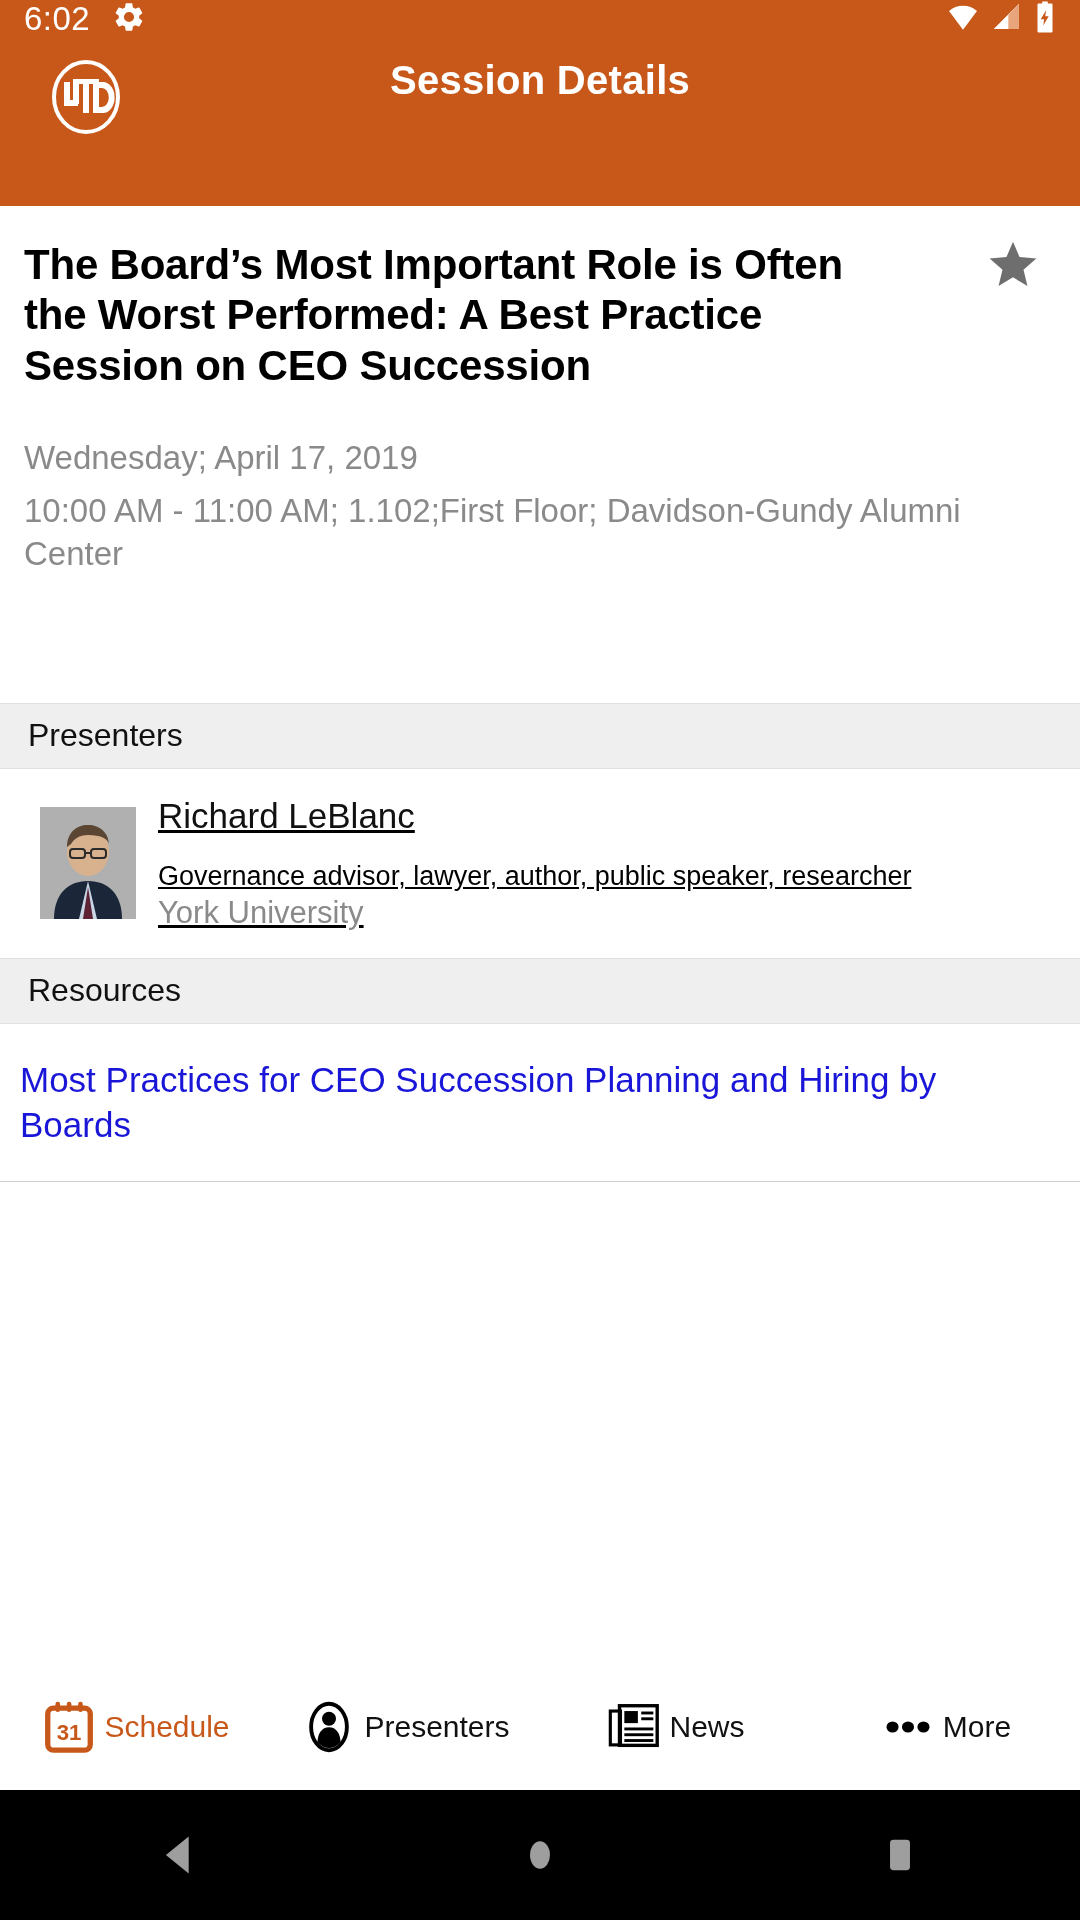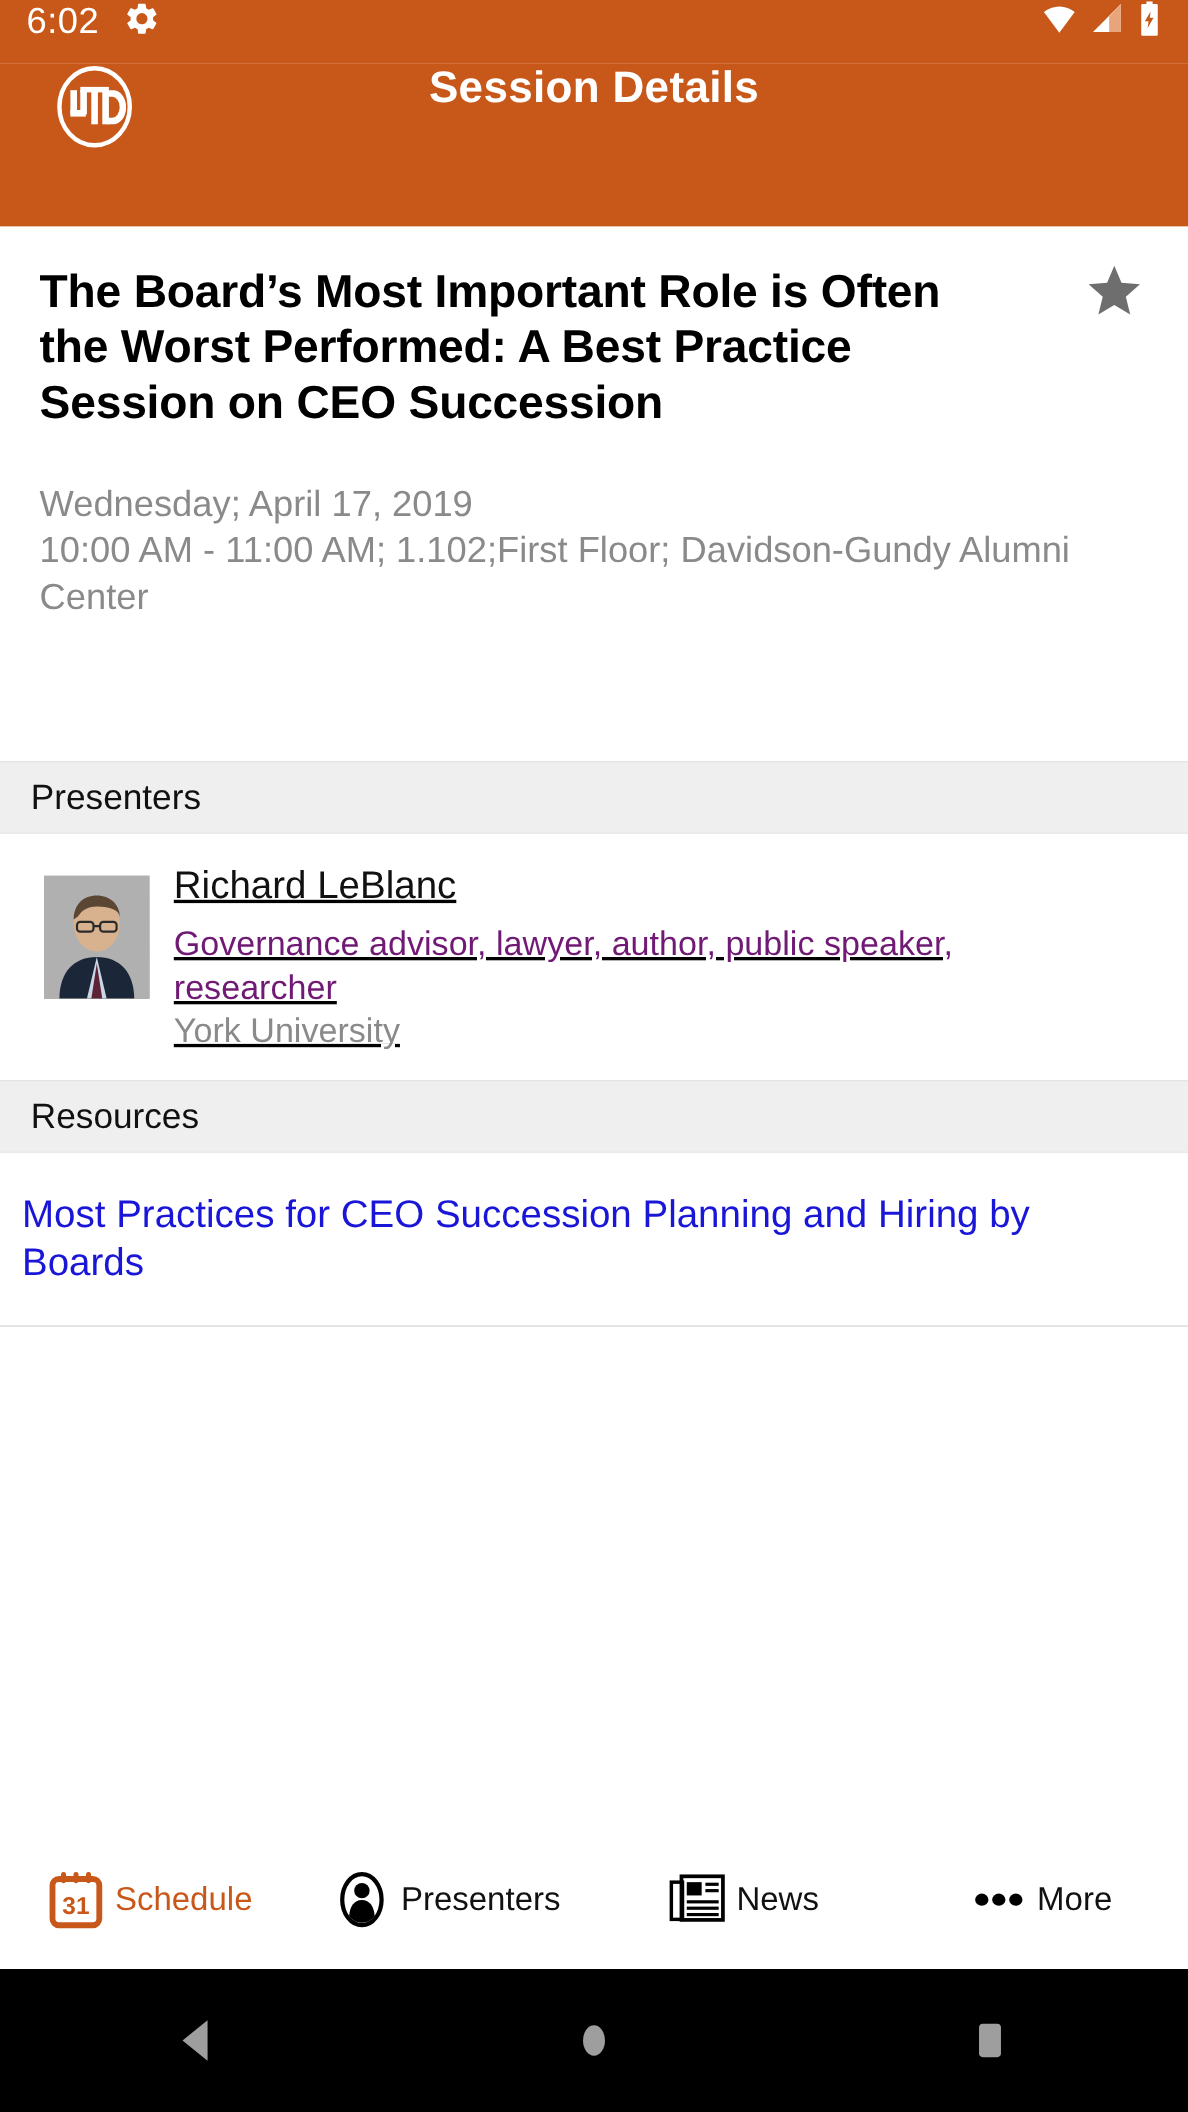--- a/index.html
+++ b/index.html
@@ -31,21 +31,21 @@
   .logo { margin-left:50px; width:72px; height:78px; display:flex; align-items:center; justify-content:center; }
   .appbar-title {
     position:absolute; left:0; right:0; text-align:center;
     color:#ffffff; font-size:40px; font-weight:bold; letter-spacing:0.3px;
     pointer-events:none;
   }
 
   
   .content { flex:1 1 auto; background:#ffffff; overflow:hidden; position:relative; }
 
-  .session-block { padding:34px 36px 0 36px; position:relative; }
+  .session-block { padding:34px 36px 0 24px; position:relative; }
   .session-title {
     font-size:42px; font-weight:bold; color:#000; line-height:1.2;
     width:880px; letter-spacing:-0.2px;
   }
   .star-btn {
     position:absolute; top:28px; right:36px;
     width:62px; height:62px; display:flex; align-items:center; justify-content:center;
   }
   .session-meta {
     margin-top:46px; font-size:33px; color:#8a8a8a; line-height:1.28;
@@ -62,21 +62,21 @@
   .presenter-row {
     display:flex; padding:26px 28px 24px 40px; background:#fff; align-items:flex-start;
   }
   .presenter-photo {
     width:96px; height:112px; flex:0 0 auto; margin-top:12px;
     background:linear-gradient(160deg,#b9b9b9 0%,#a8a8a8 45%,#9e9e9e 100%);
     position:relative; overflow:hidden;
   }
   .presenter-info { margin-left:22px;text-decoration:underline; }
   .presenter-name { font-size:35px; color:#111; line-height:1.2; }
-  .presenter-bio { font-size:31px; color:#701a75; line-height:1.28; margin-top:12px; width:790px; }
+  .presenter-bio { font-size:27px; color:#000000; line-height:1.28; margin-top:22px; width:790px; }
   .presenter-org { font-size:31px; color:#8a8a8a; line-height:1.3; }
 
   .resource-row {
     padding:34px 28px 34px 20px; background:#fff;
     border-bottom:1px solid #cfcfcf;
   }
   .resource-link {
     font-size:35px; color:#1a16d8; line-height:1.28; width:960px; display:block;
     text-decoration:none;
   }
@@ -153,21 +153,21 @@
   <div class="content">
 
     <div class="session-block">
       <div class="session-title">The Board’s Most Important Role is Often the Worst Performed: A Best Practice Session on CEO Succession</div>
       <div class="star-btn">
         <svg width="58" height="56" viewBox="0 0 24 24" fill="#6E6E6E">
           <path d="M12 17.3l-6.2 3.7 1.7-7L2 9.2l7.2-.6L12 2l2.8 6.6 7.2.6-5.5 4.8 1.7 7z"></path>
         </svg>
       </div>
       <div class="session-meta">Wednesday; April 17, 2019</div>
-      <div class="session-meta" style="margin-top:0">10:00 AM - 11:00 AM; 1.102;First Floor; Davidson-Gundy Alumni Center</div>
+      <div class="session-meta" style="margin-top:11px">10:00 AM - 11:00 AM; 1.102;First Floor; Davidson-Gundy Alumni Center</div>
     </div>
 
     <div class="section-gap"></div>
 
     <div class="section-header">Presenters</div>
 
     <div class="presenter-row">
       <div class="presenter-photo">
         <svg width="96" height="112" viewBox="0 0 96 112">
           <rect width="96" height="112" fill="#b0b0b0"></rect>

